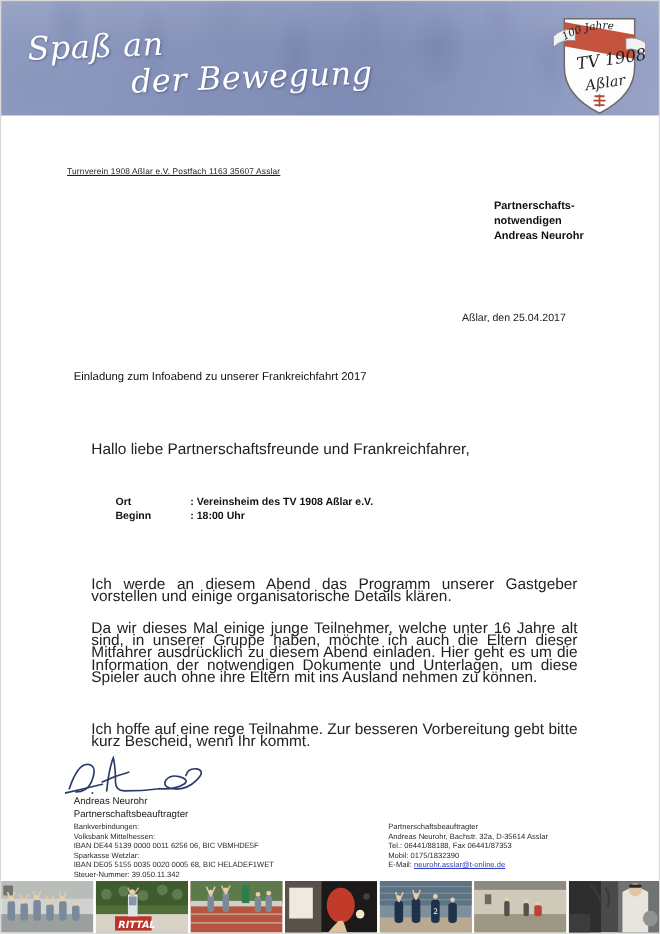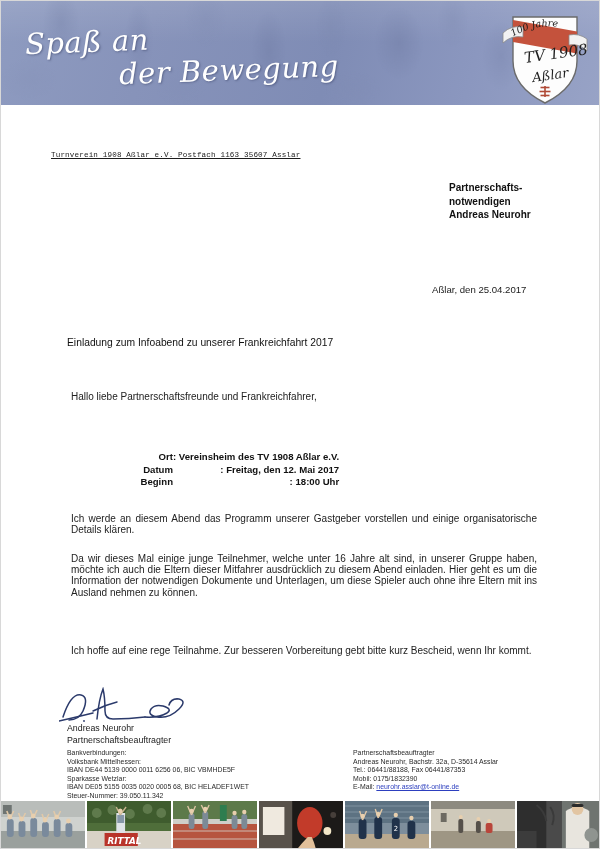--- a/index.html
+++ b/index.html
@@ -65,81 +65,79 @@
   
   .crest {
     position: absolute;
     right: 10px; top: 2px;
     width: 92px; height: 106px;
   }
 
   
   .sender-line {
     position: absolute;
-    left: 50px; top: 150px;
+    left: 60px; top: 150px;
     font-size: 7.6px;
     color: #1c1c1c;
     text-decoration: underline;
     letter-spacing: 0.15px;
     white-space: nowrap;
-    font-family: Liberation Mono, monospace;
   }
   .recipient {
     position: absolute;
     left: 432px; top: 180px;
     font-size: 10px;
     font-weight: bold;
     color: #111111;
     line-height: 13.5px;
   }
   .recipient div { white-space: nowrap; padding-left: 16px; }
   .date-line {
     position: absolute;
     left: 419px; top: 283px;
     font-size: 9.6px;
     color: #1a1a1a;
     white-space: nowrap;
-    margin-left: 12px;
   }
   .subject {
     position: absolute;
     left: 66px; top: 336px;
     font-size: 10.3px;
     font-weight: normal;
     color: #111111;
     white-space: nowrap;
   }
 
   .body-block { position: absolute; left: 66px; width: 474px; }
   .p-salutation { top: 386px; }
   .p-intro      { top: 412px; }
   .p-prog       { top: 508px; }
   .p-young      { top: 548px; }
   .p-weather    { top: 612px; }
   .p-hope       { top: 640px; }
   .p-regards    { top: 673px; }
 
   .body-block p {
-    margin: 4px;
-    font-size: 10px;
+    margin: 16px;
+    font-size: 14px;
     line-height: 11.2px;
     color: #222222;
   }
   .justified { text-align: justify; }
 
   
   .details {
     position: absolute;
     left: 104px; top: 450px;
     font-size: 9.6px;
     font-weight: bold;
     color: #111111;
     border-collapse: collapse;
   }
-  .details td { padding: 0 0 1.5px 0; white-space: nowrap; vertical-align: top; text-align: right; }
+  .details td { padding: 0 0 1.5px 0; white-space: nowrap; vertical-align: top; }
   .details td.lbl { width: 68px; }
 
   
   .signature-svg {
     position: absolute;
     left: 58px; top: 686px;
     width: 160px; height: 42px;
   }
   .sign-name {
     position: absolute;
@@ -245,24 +243,20 @@
   </div>
 
 
   <table class="details">
     <tbody>
       <tr>
         <td class="lbl">Ort</td>
         <td>: Vereinsheim des TV 1908 Aßlar e.V.</td>
       </tr>
       <tr>
-        <td class="lbl">Datum</td>
-        <td>: Freitag, den 12. Mai 2017</td>
-      </tr>
-      <tr>
         <td class="lbl">Beginn</td>
         <td>: 18:00 Uhr</td>
       </tr>
     </tbody>
   </table>
 
   <div class="body-block p-prog">
     <p class="justified">Ich werde an diesem Abend das Programm unserer Gastgeber vorstellen und einige organisatorische Details klären.</p>
   </div>
 

